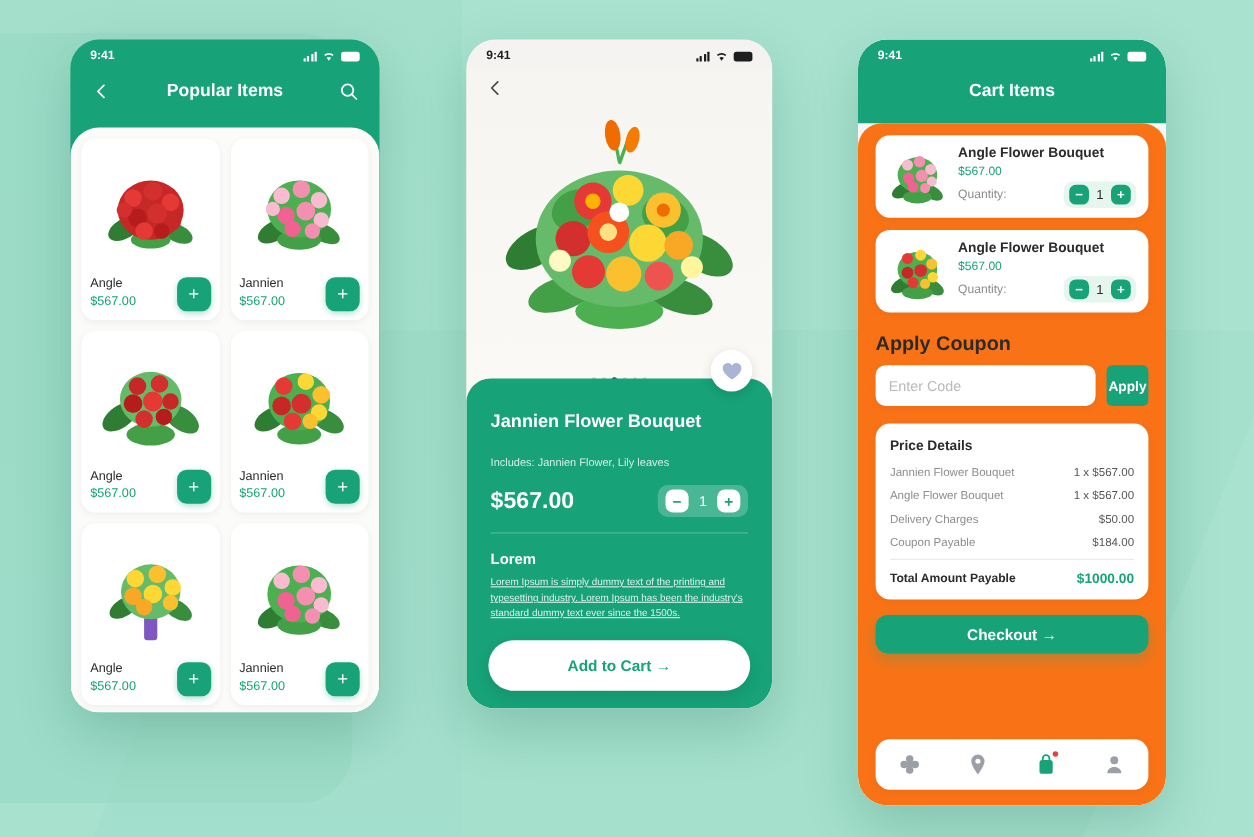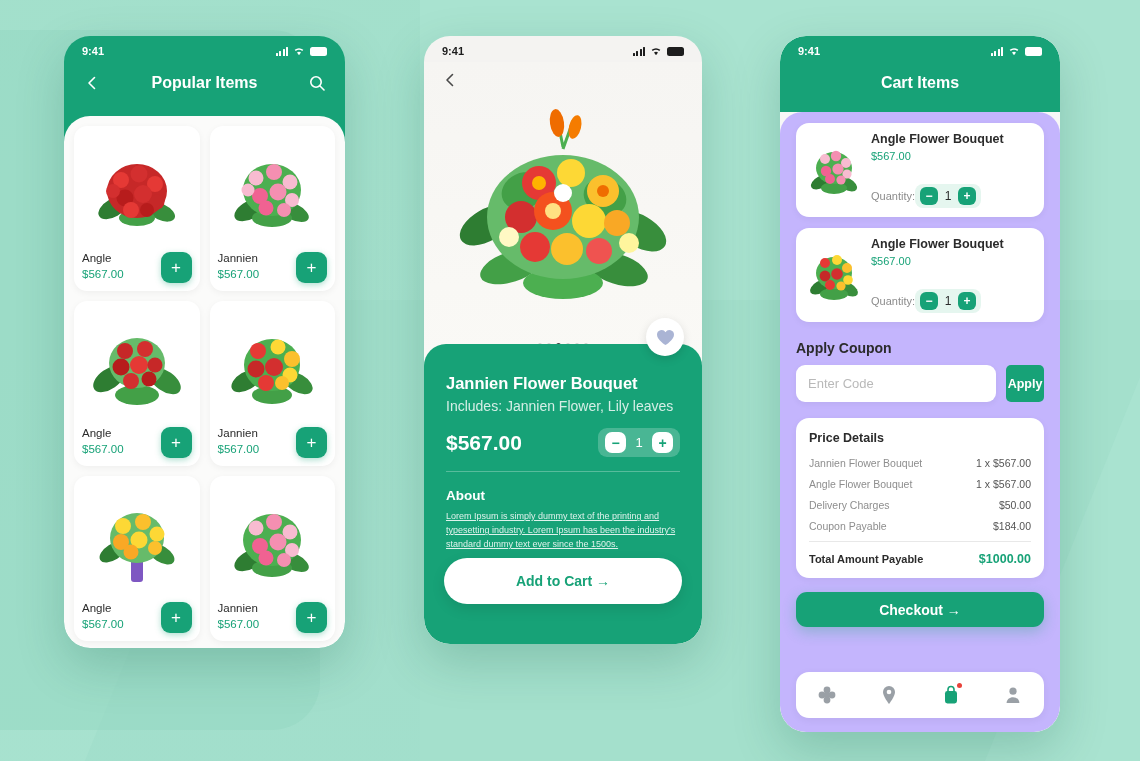--- a/index.html
+++ b/index.html
@@ -104,68 +104,68 @@
     position:absolute; right:18px; top:282px; width:38px; height:38px; border-radius:50%;
     background:#fff; display:flex; align-items:center; justify-content:center;
     box-shadow: 0 3px 10px rgba(0,0,0,.12); z-index:5; cursor:pointer;
   }
   .detail-panel {
     position:absolute; left:0; right:0; top:308px; bottom:0;
     background:#17a277; border-radius: 22px 22px 26px 26px;
     padding: 30px 22px 0 22px; color:#fff;
   }
   .d-title { font-size: 16.5px; font-weight: bold; }
-  .d-sub { font-size: 14px; color: rgba(255,255,255,.82); margin-top: 5px; }
+  .d-sub { font-size: 10px; color: rgba(255,255,255,.82); margin-top: 23px; }
   .d-price-row { display:flex; align-items:center; justify-content:space-between; margin-top: 14px; }
   .d-price { font-size: 21px; font-weight: bold; }
   .stepper-light {
     display:flex; align-items:center; gap:7px;
     background: rgba(255,255,255,.22); border-radius: 9px; padding: 4px 7px;
   }
   .stp-w { width:21px; height:21px; border-radius:7px; background:#fff; color:#17a277;
            display:flex; align-items:center; justify-content:center; font-size:14px; font-weight:bold;
            cursor:pointer; border:none; line-height:1; }
   .stp-val { font-size:13px; color:#fff; min-width:12px; text-align:center; }
   .d-divider { height:1px; background: rgba(255,255,255,.28); margin: 14px 0 0 0; }
   .d-about-h { font-size: 13.5px; font-weight: bold; margin-top: 16px; }
   .d-about-p { font-size: 9px; line-height: 1.55; color: rgba(255,255,255,.86); margin-top: 7px; text-decoration: underline; }
   .atc-btn {
-    position:absolute; left:20px; right:20px; bottom: 40px; height: 46px;
+    position:absolute; left:20px; right:20px; bottom: 16px; height: 46px;
     background:#fff; border-radius: 23px; border:none; cursor:pointer;
     color:#17a277; font-size: 14px; font-weight: bold;
     box-shadow: 0 5px 14px rgba(0,0,0,.1);
   }
 
   
   .cart-head { height: 76px; background:#17a277; border-radius: 26px 26px 0 0; }
   .cart-body {
     position:absolute; left:0; right:0; top:76px; bottom:0;
-    background:#c4b5fd; border-radius: 22px 22px 26px 26px; padding: 0 16px;
+    background:#f97316; border-radius: 22px 22px 26px 26px; padding: 0 16px;
   }
   .cart-item {
     background:#fff; border-radius: 13px; padding: 9px 11px; margin-top: 11px;
     display:flex; gap: 10px; align-items:center;
     box-shadow: 0 2px 7px rgba(0,0,0,.05);
   }
   .ci-img { width: 54px; height: 56px; flex:0 0 54px; display:flex; align-items:center; justify-content:center; }
   .ci-info { flex:1; min-width:0; }
   .ci-name { font-size: 12.5px; font-weight: bold; color:#2b2b2b; }
   .ci-price { font-size: 11px; color:#17a277; margin-top: 4px; }
-  .ci-qrow { display:flex; align-items:center; margin-top: 22px; }
+  .ci-qrow { display:flex; align-items:center; justify-content:space-between; margin-top: 3px; }
   .ci-qlabel { font-size: 11px; color:#8c8c8c; }
   .stepper-green {
     display:flex; align-items:center; gap:5px;
     background:#e5f6ef; border-radius:8px; padding: 3px 5px;
   }
   .stp-g { width:18px; height:18px; border-radius:6px; background:#17a277; color:#fff;
            display:flex; align-items:center; justify-content:center; font-size:12px; font-weight:bold;
            cursor:pointer; border:none; line-height:1; }
   .stp-gval { font-size:12px; color:#2b2b2b; min-width:10px; text-align:center; }
 
-  .coupon-h { font-size: 14px; font-weight: bold; color:#2b2b2b; margin: 18px 0 9px 0; }
+  .coupon-h { font-size: 18px; font-weight: bold; color:#2b2b2b; margin: 18px 0 9px 0; }
   .coupon-row { display:flex; gap: 10px; }
   .coupon-input {
     flex:1; height: 37px; border:none; border-radius: 9px; background:#fff;
     padding: 0 12px; font-size: 13px; font-family:"Liberation Sans",sans-serif;
     color:#333; box-shadow: 0 2px 6px rgba(0,0,0,.05);
   }
   .coupon-input::placeholder { color:#b9b9b9; }
   .apply-btn {
     width: 84px; height: 37px; border:none; border-radius: 5px; background:#17a277;
     color:#fff; font-size: 12.5px; font-weight:bold; cursor:pointer;
@@ -470,21 +470,21 @@
     <div class="d-sub">Includes: Jannien Flower, Lily leaves</div>
     <div class="d-price-row">
       <div class="d-price">$567.00</div>
       <div class="stepper-light">
         <button class="stp-w">−</button>
         <span class="stp-val">1</span>
         <button class="stp-w">+</button>
       </div>
     </div>
     <div class="d-divider"></div>
-    <div class="d-about-h">About</div>
+    <div class="d-about-h">Lorem</div>
     <div class="d-about-p">Lorem Ipsum is simply dummy text of the printing and typesetting industry. Lorem Ipsum has been the industry's standard dummy text ever since the 1500s.</div>
     <button class="atc-btn">Add to Cart →</button>
   </div>
 </div>
 
 <div class="phone" id="phone-cart">
   <div class="cart-head">
     <div class="statusbar light">
       <span>9:41</span>
       <span class="sb-icons">

